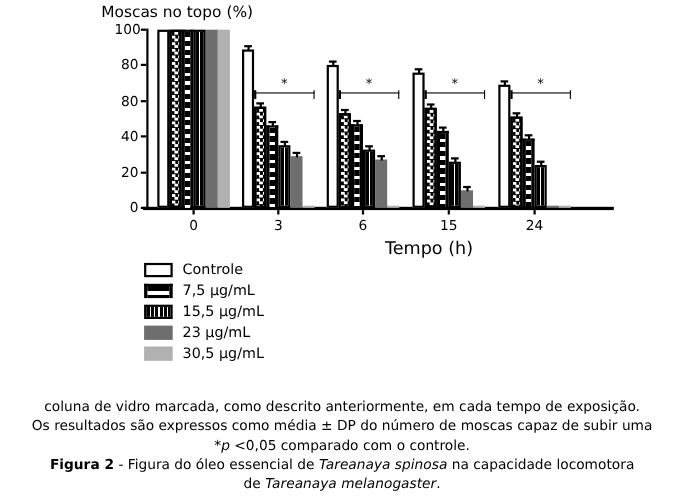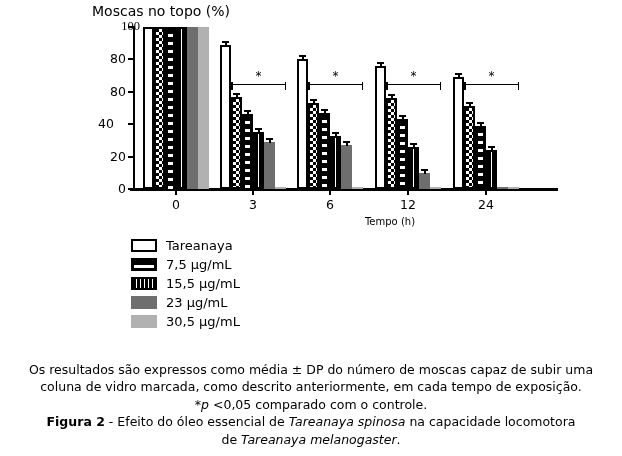--- a/index.html
+++ b/index.html
@@ -5,21 +5,21 @@
   html,body{margin:0;padding:0;background:#fff;}
   .figure{position:relative;width:622px;height:456px;background:#fff;overflow:hidden;
           font-family:"DejaVu Sans",sans-serif;color:#000;}
   .chart-title{position:absolute;left:92px;top:3px;font-size:14px;white-space:nowrap;}
   #chart-canvas{position:absolute;left:0;top:0;width:622px;height:236px;}
   .axis-line{position:absolute;background:#000;}
   .ytick{position:absolute;background:#000;width:5px;height:2px;}
   .xtick{position:absolute;background:#000;width:2px;height:4px;}
   .ytick-label{position:absolute;width:40px;text-align:right;font-size:12.5px;}
   .xtick-label{position:absolute;width:40px;text-align:center;font-size:12.5px;}
-  .xaxis-label{position:absolute;left:310px;top:216px;width:160px;text-align:center;font-size:10px;}
+  .xaxis-label{position:absolute;left:310px;top:216px;width:160px;text-align:center;font-size:16px;}
   .bar{position:absolute;box-sizing:border-box;}
   .p-white{background:#fff;border:2px solid #000;}
   .p-checker{border:2px solid #000;background-color:#000;
              background-image:repeating-conic-gradient(#fff 0% 25%,#000 0% 50%);
              background-size:6px 6px;}
   .p-hstripe{border-left:3px solid #000;border-right:3px solid #000;border-top:2px solid #000;
              background:repeating-linear-gradient(to bottom,#000 0 5px,#fff 5px 8px);}
   .p-vstripe{border:2px solid #000;
              background:repeating-linear-gradient(90deg,#000 0 3px,#fff 3px 4px);}
   .errcap{position:absolute;background:#000;width:7px;height:2px;}
@@ -41,35 +41,35 @@
 <div class="figure">
   <div class="chart-title">Moscas no topo (%)</div>
   <div id="chart-canvas">
       <div class="axis-line" style="left: 133px; top: 26px; width: 2px; height: 163px; position: absolute;"></div>
       <div class="axis-line" style="left: 130px; top: 188px; width: 428px; height: 3px; position: absolute;"></div>
       <div class="ytick" style="left: 128px; top: 188px;"></div>
       <div class="ytick-label" style="left: 86px; top: 181px;">0</div>
       <div class="ytick" style="left: 128px; top: 155.6px;"></div>
       <div class="ytick-label" style="left: 86px; top: 148.6px;">20</div>
       <div class="ytick" style="left: 128px; top: 123.2px;"></div>
-      <div class="ytick-label" style="left: 86px; top: 116.2px; text-align: center;">40</div>
+      <div class="ytick-label" style="left: 86px; top: 116.2px;">40</div>
       <div class="ytick" style="left: 128px; top: 90.8px;"></div>
       <div class="ytick-label" style="left: 86px; top: 83.8px;">80</div>
       <div class="ytick" style="left: 128px; top: 58.4px;"></div>
       <div class="ytick-label" style="left: 86px; top: 51.4px;">80</div>
       <div class="ytick" style="left: 128px; top: 26px;"></div>
-      <div class="ytick-label" style="left: 100px; top: 19px; font-family: Liberation Serif, serif;">100</div>
+      <div class="ytick-label" style="left: 88px; top: 19px;">100</div>
       <div class="xtick" style="left: 175px; top: 191px;"></div>
       <div class="xtick-label" style="left: 156px; top: 197px;">0</div>
       <div class="xtick" style="left: 252px; top: 191px;"></div>
       <div class="xtick-label" style="left: 233px; top: 197px;">3</div>
       <div class="xtick" style="left: 329px; top: 191px;"></div>
       <div class="xtick-label" style="left: 310px; top: 197px;">6</div>
       <div class="xtick" style="left: 407px; top: 191px;"></div>
-      <div class="xtick-label" style="left: 388px; top: 197px;">12</div>
+      <div class="xtick-label" style="left: 388px; top: 197px;">15</div>
       <div class="xtick" style="left: 485px; top: 191px;"></div>
       <div class="xtick-label" style="left: 466px; top: 197px;">24</div>
       <div class="bar p-white" style="left: 143px; top: 27px; width: 11px; height: 162px; position: absolute;"></div>
       <div class="bar p-white" style="left: 220px; top: 45px; width: 11px; height: 144px; position: absolute;"></div>
       <div class="errstem" style="left: 224.5px; top: 42px;"></div>
       <div class="errcap" style="left: 222px; top: 41px;"></div>
       <div class="bar p-white" style="left: 297px; top: 59px; width: 11px; height: 130px; position: absolute;"></div>
       <div class="errstem" style="left: 301.5px; top: 56px;"></div>
       <div class="errcap" style="left: 299px; top: 55px;"></div>
       <div class="bar p-white" style="left: 375px; top: 66px; width: 11px; height: 123px; position: absolute;"></div>
@@ -151,40 +151,40 @@
       <div class="sig-line" style="left: 464px; top: 84px; width: 55px; position: absolute;">
         <div class="sig-tick" style="left: 0px;"></div>
         <div class="sig-tick" style="right: 0px;"></div>
       </div>
       <div class="sig-star" style="left: 485.5px; top: 69px;">*</div>
     </div>
   <div class="xaxis-label">Tempo (h)</div>
   <div id="legend">
       <div class="legend-row">
         <div class="swatch p-white"></div>
-        <span class="legend-label">Tareanaya</span>
+        <span class="legend-label">Controle</span>
       </div>
       <div class="legend-row">
         <div class="swatch p-hstripe"></div>
         <span class="legend-label">7,5 µg/mL</span>
       </div>
       <div class="legend-row">
         <div class="swatch p-vstripe"></div>
         <span class="legend-label">15,5 µg/mL</span>
       </div>
       <div class="legend-row">
         <div class="swatch" style="background: rgb(110, 110, 110);"></div>
         <span class="legend-label">23 µg/mL</span>
       </div>
       <div class="legend-row">
         <div class="swatch" style="background: rgb(177, 177, 177);"></div>
         <span class="legend-label">30,5 µg/mL</span>
       </div>
     </div>
 
   <div class="caption">
+    <div class="cap-line">coluna de vidro marcada, como descrito anteriormente, em cada tempo de exposição.</div>
     <div class="cap-line">Os resultados são expressos como média ± DP do número de moscas capaz de subir uma</div>
-    <div class="cap-line">coluna de vidro marcada, como descrito anteriormente, em cada tempo de exposição.</div>
     <div class="cap-line"><span>*</span><i>p</i><span> &lt;0,05 comparado com o controle.</span></div>
-    <div class="cap-line"><b>Figura 2</b><span> - Efeito do óleo essencial de </span><i>Tareanaya spinosa</i><span> na capacidade locomotora</span></div>
+    <div class="cap-line"><b>Figura 2</b><span> - Figura do óleo essencial de </span><i>Tareanaya spinosa</i><span> na capacidade locomotora</span></div>
     <div class="cap-line"><span>de </span><i>Tareanaya melanogaster</i><span>.</span></div>
   </div>
 </div>
 
 </body></html>

